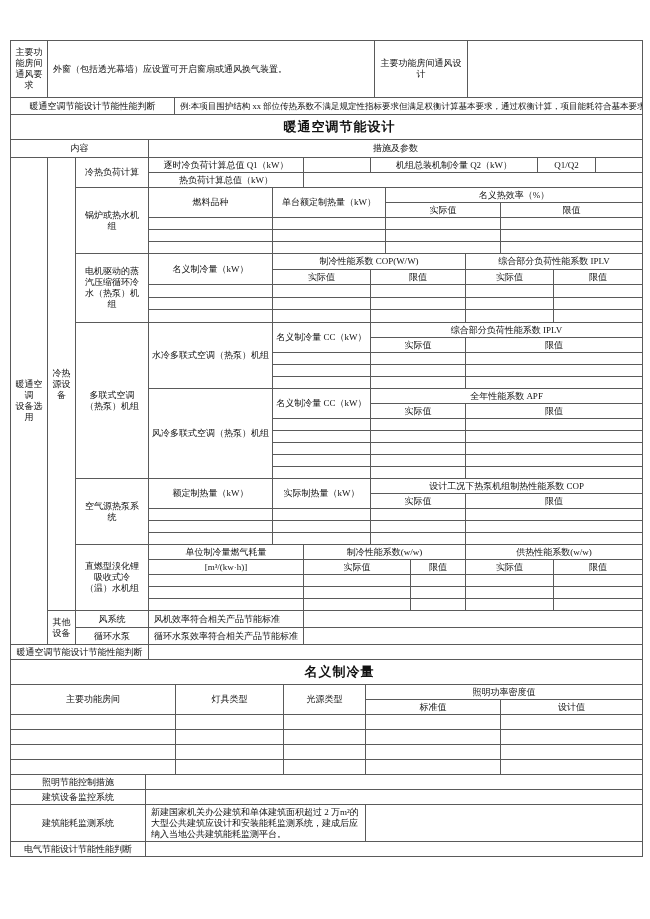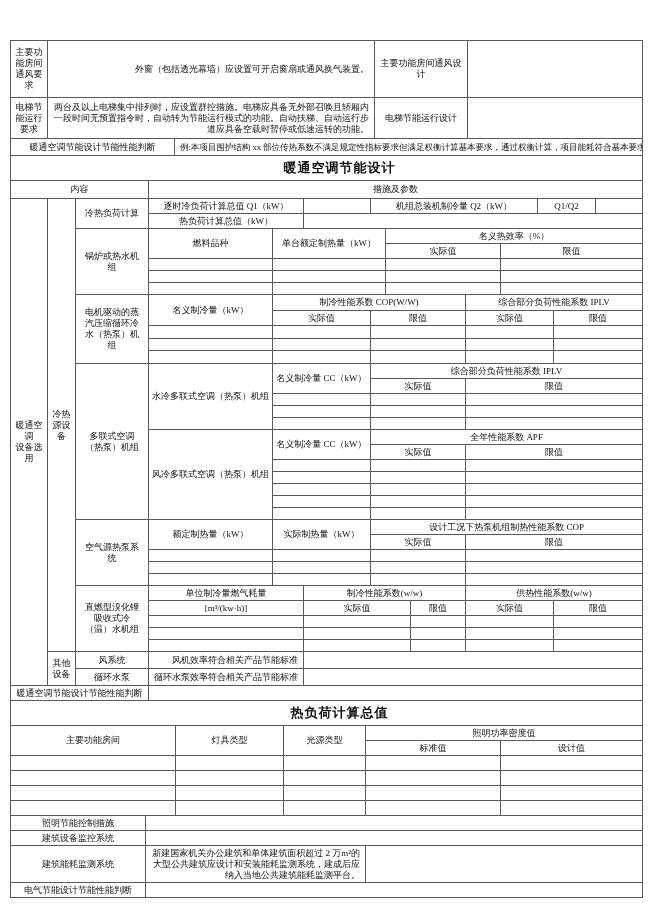--- a/index.html
+++ b/index.html
@@ -8,21 +8,21 @@
   table{border-collapse:collapse;table-layout:fixed;width:632px;}
   .tbl+.tbl{margin-top:-1px;}
   td{border:1px solid #5a5a5a;font-size:9px;line-height:11px;padding:0 2px;text-align:center;vertical-align:middle;word-break:break-all;overflow:hidden;}
   tr.t td{font-weight:bold;font-size:13px;height:24px;letter-spacing:1px;line-height:14px;padding-left:28px;}
   tr.h td{height:17px;}
   tr.a td{height:14px;}
   tr.e td{height:11px;}
   tr.r54 td{height:54px;}
   tr.r38 td{height:38px;}
   tr.r34 td{height:34px;}
-  td.left{text-align:right;padding:1px 5px;}
+  td.left{text-align:left;padding:1px 5px;}
   td.v{white-space:pre-line;padding:16px 2px;margin-left:36px;}
   td.cpad{padding:12px 5px;}
   td.nw{white-space:nowrap;font-size:8.5px;}
 </style>
 </head>
 <body>
 
 <div class="page">
 
   <table class="tbl">
@@ -31,26 +31,20 @@
         <col style="width:127px">
         <col style="width:200px">
         <col style="width:93px">
         <col style="width:175px">
       </colgroup>
     <tbody>
         <tr class="r54">
       <td>主要功能房间通风要求</td>
       <td colspan="2" class="left">外窗（包括透光幕墙）应设置可开启窗扇或通风换气装置。</td>
       <td>主要功能房间通风设计</td>
-      <td></td>
-    </tr>
-    <tr class="r38">
-      <td>电梯节能运行要求</td>
-      <td colspan="2" class="left">两台及以上电梯集中排列时，应设置群控措施。电梯应具备无外部召唤且轿厢内一段时间无预置指令时，自动转为节能运行模式的功能。自动扶梯、自动运行步道应具备空载时暂停或低速运转的功能。</td>
-      <td>电梯节能运行设计</td>
       <td></td>
     </tr>
     <tr class="a">
       <td colspan="2">暖通空调节能设计节能性能判断</td>
       <td colspan="3" class="left nw">例:本项目围护结构 xx 部位传热系数不满足规定性指标要求但满足权衡计算基本要求，通过权衡计算，项目能耗符合基本要求。</td>
     </tr>
   </tbody>
     </table>
 
   <table class="tbl">
@@ -298,21 +292,21 @@
     <colgroup>
         <col style="width:135px">
         <col style="width:30px">
         <col style="width:108px">
         <col style="width:82px">
         <col style="width:135px">
         <col style="width:142px">
       </colgroup>
     <tbody>
         <tr class="t">
-          <td colspan="6">热负荷计算总值</td>
+          <td colspan="6">名义制冷量</td>
         </tr>
     <tr class="a">
       <td colspan="2" rowspan="2">主要功能房间</td>
       <td rowspan="2">灯具类型</td>
       <td rowspan="2">光源类型</td>
       <td colspan="2">照明功率密度值</td>
     </tr>
     <tr class="a">
       <td>标准值</td>
       <td>设计值</td>

